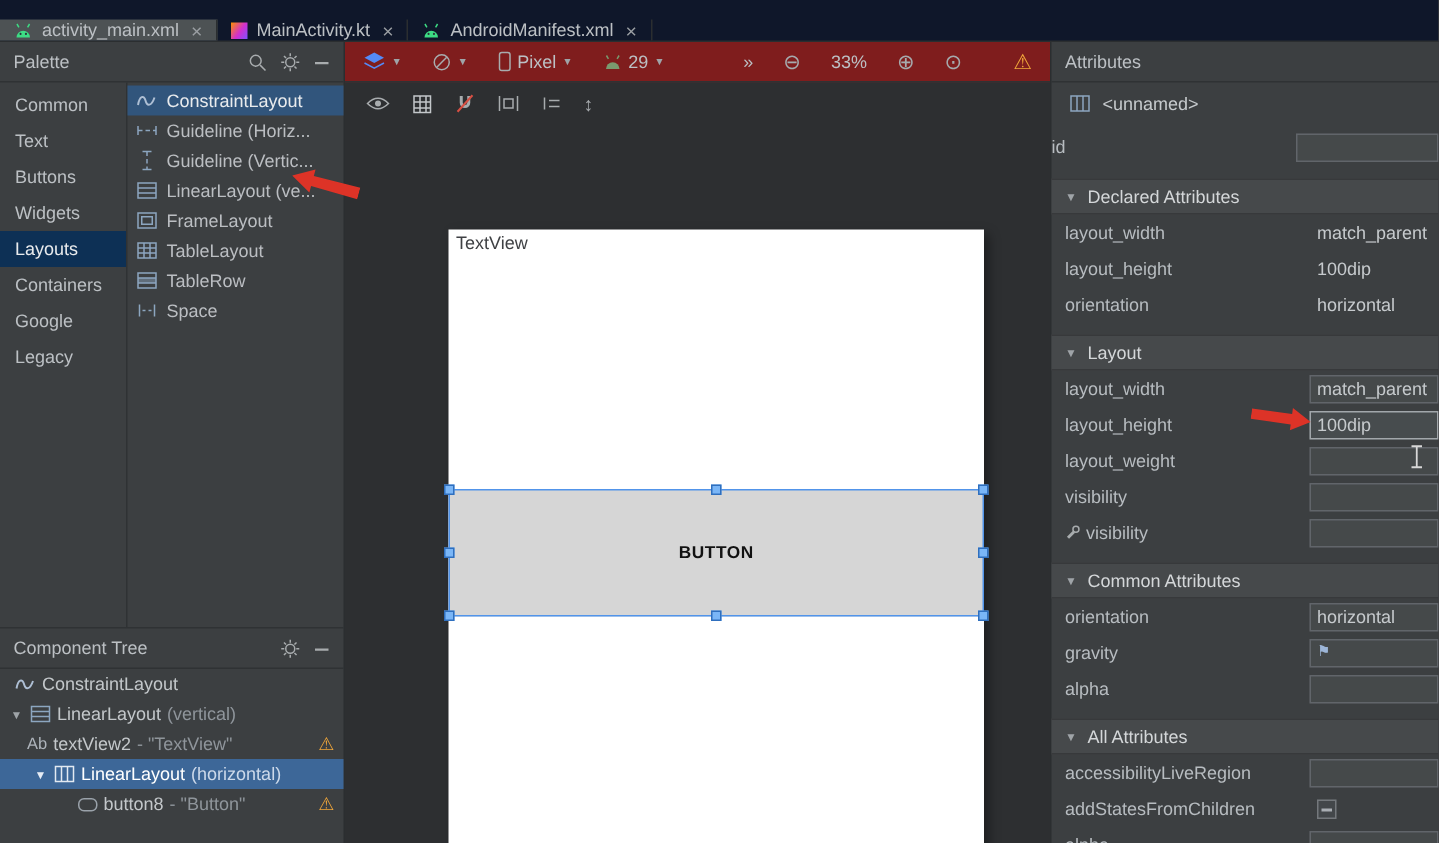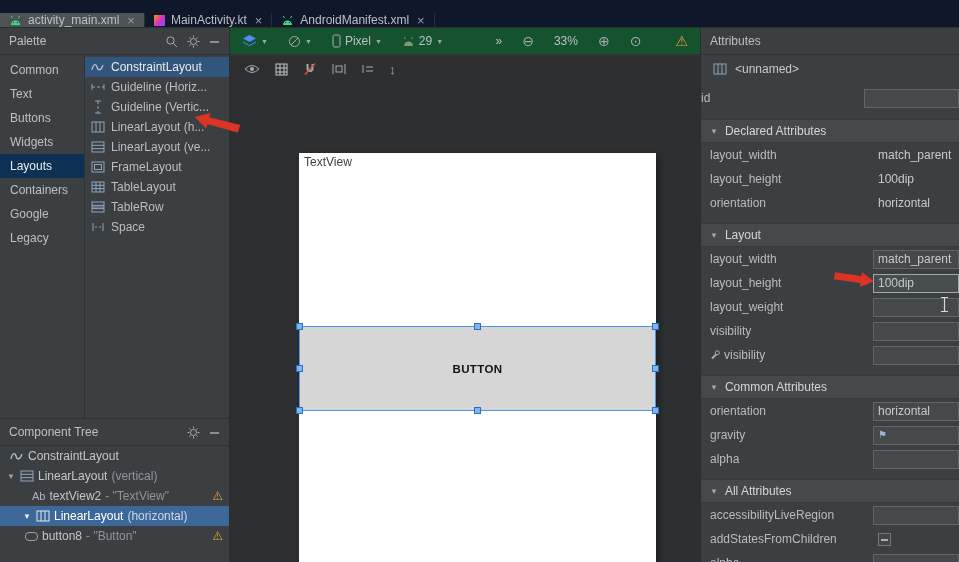--- a/index.html
+++ b/index.html
@@ -43,21 +43,21 @@
 .trow.sel .tname{color:#fff}
 .tdetail{color:#8f959b}
 .trow.sel .tdetail{color:#ccd9ea}
 .warn{margin-left:auto;color:#f0a63a;font-size:12px;line-height:1}
 .tri{color:#9fa4a8;font-size:8px;width:10px;text-align:center;flex:none}
 .trow.sel .tri{color:#e6ecf4}
 .ab{font-size:11px;color:#aeb4bb}
 .btnic{width:13px;height:9px;border:1px solid #9aa2aa;border-radius:4px;flex:none}
 
 
-.dtb{height:27px;display:flex;align-items:center;padding:0 12px;gap:20px;border-bottom:1px solid #2f3234;background:#14532d}
+.dtb{height:27px;display:flex;align-items:center;padding:0 12px;gap:20px;border-bottom:1px solid #2f3234;background:#7f1d1d}
 .tbi{display:flex;align-items:center;gap:4px;white-space:nowrap}
 .caret{font-size:7px;color:#9fa4a8}
 .mathico{font-size:14px;color:#a6aaad;line-height:1}
 .ztext{color:#bcc0c4}
 .warn-tb{color:#f0a63a;font-size:14px;line-height:1;margin-left:14px}
 
 .surface{position:absolute;left:0;top:27px;right:0;bottom:0;background:#2d2f31;overflow:hidden}
 .stb{height:28px;display:flex;align-items:center;gap:15px;padding:0 14px}
 .expando{font-size:13px;color:#a6aaad;line-height:1}
 
@@ -210,30 +210,20 @@
               <line x1="4" y1="1" x2="10" y2="1" stroke="#8ca6c0"></line>
               <line x1="4" y1="13" x2="10" y2="13" stroke="#8ca6c0"></line>
             </svg>
           </span>
         <span>Guideline (Vertic...</span>
       </div>
       <div class="pitem">
         <span class="ico">
             <svg width="14" height="14">
               <rect x="1" y="2" width="12" height="10" fill="none" stroke="#8ca6c0"></rect>
-              <line x1="5" y1="2" x2="5" y2="12" stroke="#8ca6c0"></line>
-              <line x1="9" y1="2" x2="9" y2="12" stroke="#8ca6c0"></line>
-            </svg>
-          </span>
-        <span>LinearLayout (h...</span>
-      </div>
-      <div class="pitem">
-        <span class="ico">
-            <svg width="14" height="14">
-              <rect x="1" y="2" width="12" height="10" fill="none" stroke="#8ca6c0"></rect>
               <line x1="1" y1="5.3" x2="13" y2="5.3" stroke="#8ca6c0"></line>
               <line x1="1" y1="8.6" x2="13" y2="8.6" stroke="#8ca6c0"></line>
             </svg>
           </span>
         <span>LinearLayout (ve...</span>
       </div>
       <div class="pitem">
         <span class="ico">
             <svg width="14" height="14">
               <rect x="1" y="2" width="12" height="10" fill="none" stroke="#8ca6c0"></rect>
@@ -317,39 +307,39 @@
       <span class="ico">
           <svg width="14" height="14">
             <rect x="1" y="2" width="12" height="10" fill="none" stroke="#8ca6c0"></rect>
             <line x1="1" y1="5.3" x2="13" y2="5.3" stroke="#8ca6c0"></line>
             <line x1="1" y1="8.6" x2="13" y2="8.6" stroke="#8ca6c0"></line>
           </svg>
         </span>
       <span class="tname">LinearLayout</span>
       <span class="tdetail">(vertical)</span>
     </div>
-    <div class="trow" style="padding-left:32px">
+    <div class="trow" style="padding-left:18px">
       <span class="ab">Ab</span>
       <span class="tname">textView2</span>
       <span class="tdetail">- "TextView"</span>
       <span class="warn">⚠</span>
     </div>
     <div class="trow sel" style="padding-left:22px">
       <span class="tri">▼</span>
       <span class="ico">
           <svg width="14" height="14">
             <rect x="1" y="2" width="12" height="10" fill="none" stroke="#e2e9f1"></rect>
             <line x1="5" y1="2" x2="5" y2="12" stroke="#e2e9f1"></line>
             <line x1="9" y1="2" x2="9" y2="12" stroke="#e2e9f1"></line>
           </svg>
         </span>
       <span class="tname">LinearLayout</span>
       <span class="tdetail">(horizontal)</span>
     </div>
-    <div class="trow" style="padding-left:25px">
+    <div class="trow" style="padding-left:52px">
       <span class="btnic"></span>
       <span class="tname">button8</span>
       <span class="tdetail">- "Button"</span>
       <span class="warn">⚠</span>
     </div>
   </div>
 </div>
 
 <div class="design">
 

